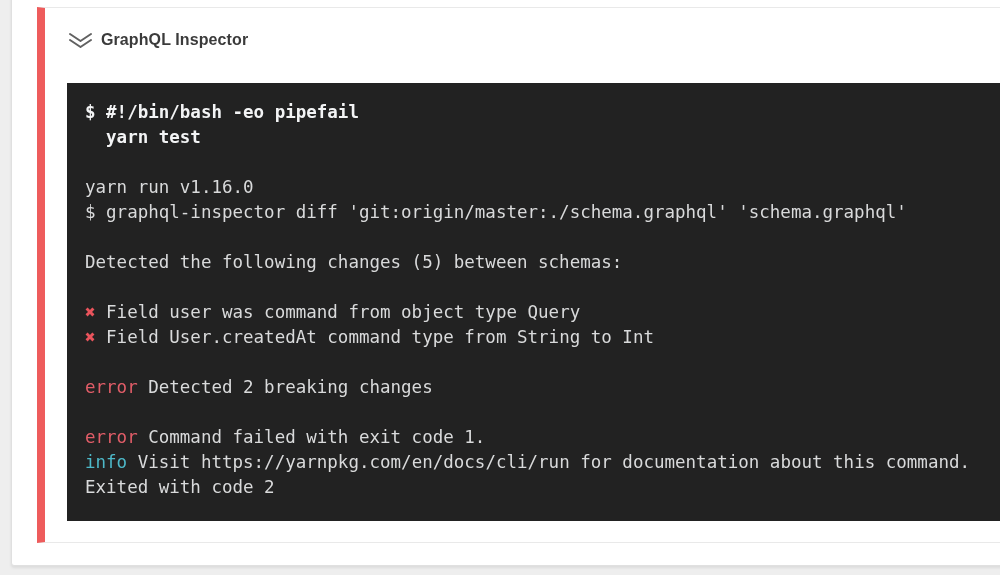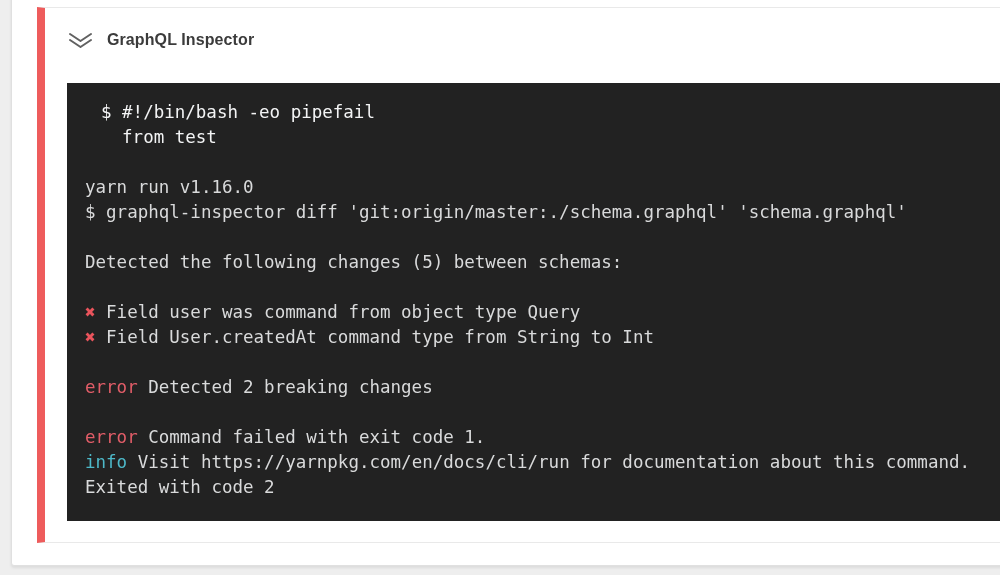--- a/index.html
+++ b/index.html
@@ -33,41 +33,41 @@
   }
   .step{
     position:absolute;left:25px;top:14px;width:1040px;height:536px;
     border-top:1px solid var(--step-border);
     border-bottom:1px solid var(--step-border);
     border-left:8px solid var(--accent-red);
     background:var(--card-bg);
   }
   .step-header{
     position:absolute;left:22px;top:21px;height:22px;
-    display:flex;align-items:center;gap:13px;cursor:pointer;
+    display:flex;align-items:center;gap:7px;cursor:pointer;
   }
   .chevron{display:inline-flex;width:27px;height:21px;}
   .chevron svg{width:27px;height:21px;stroke:var(--icon-gray);fill:none;
     stroke-width:2;stroke-linecap:round;stroke-linejoin:round;}
   .step-title{
     font-size:16px;font-weight:700;color:var(--title-color);
     letter-spacing:0.1px;white-space:nowrap;
   }
   .terminal{
     position:absolute;left:22px;top:75px;right:0;height:438px;
     background:var(--terminal-bg);
     padding:17px 18px 0 18px;
     overflow:hidden;
     font-family:"DejaVu Sans Mono","Liberation Mono",monospace;
     font-size:17.5px;line-height:25px;
     color:var(--plain-text);
   }
   .t-line{white-space:pre;height:25px;}
   .seg-plain{color:var(--plain-text);}
-  .seg-bold{color:var(--bold-text);font-weight:400;margin-left:16px;}
+  .seg-bold{color:var(--bold-text);font-weight:700;}
   .seg-cross{color:var(--cross-red);font-weight:700;}
   .seg-error{color:var(--error-red);}
   .seg-info{color:var(--info-cyan);}
 </style>
 </head>
 <body>
 
 <div class="viewport">
   <div class="card">
     <div class="step">
@@ -75,21 +75,21 @@
         <span class="chevron">
           <svg viewBox="0 0 27 21">
             <polyline points="3,4 13.5,11 24,4"></polyline>
             <polyline points="3,10 13.5,17 24,10"></polyline>
           </svg>
         </span>
         <span class="step-title">GraphQL Inspector</span>
       </div>
       <div class="terminal">
           <div class="t-line"><span class="seg-bold">$ #!/bin/bash -eo pipefail</span></div>
-          <div class="t-line"><span class="seg-bold">  from test</span></div>
+          <div class="t-line"><span class="seg-bold">  yarn test</span></div>
           <div class="t-line">&nbsp;</div>
           <div class="t-line"><span class="seg-plain">yarn run v1.16.0</span></div>
           <div class="t-line"><span class="seg-plain">$ graphql-inspector diff 'git:origin/master:./schema.graphql' 'schema.graphql'</span></div>
           <div class="t-line">&nbsp;</div>
           <div class="t-line"><span class="seg-plain">Detected the following changes (5) between schemas:</span></div>
           <div class="t-line">&nbsp;</div>
           <div class="t-line"><span class="seg-cross">✖</span><span class="seg-plain"> Field user was command from object type Query</span></div>
           <div class="t-line"><span class="seg-cross">✖</span><span class="seg-plain"> Field User.createdAt command type from String to Int</span></div>
           <div class="t-line">&nbsp;</div>
           <div class="t-line"><span class="seg-error">error</span><span class="seg-plain"> Detected 2 breaking changes</span></div>

